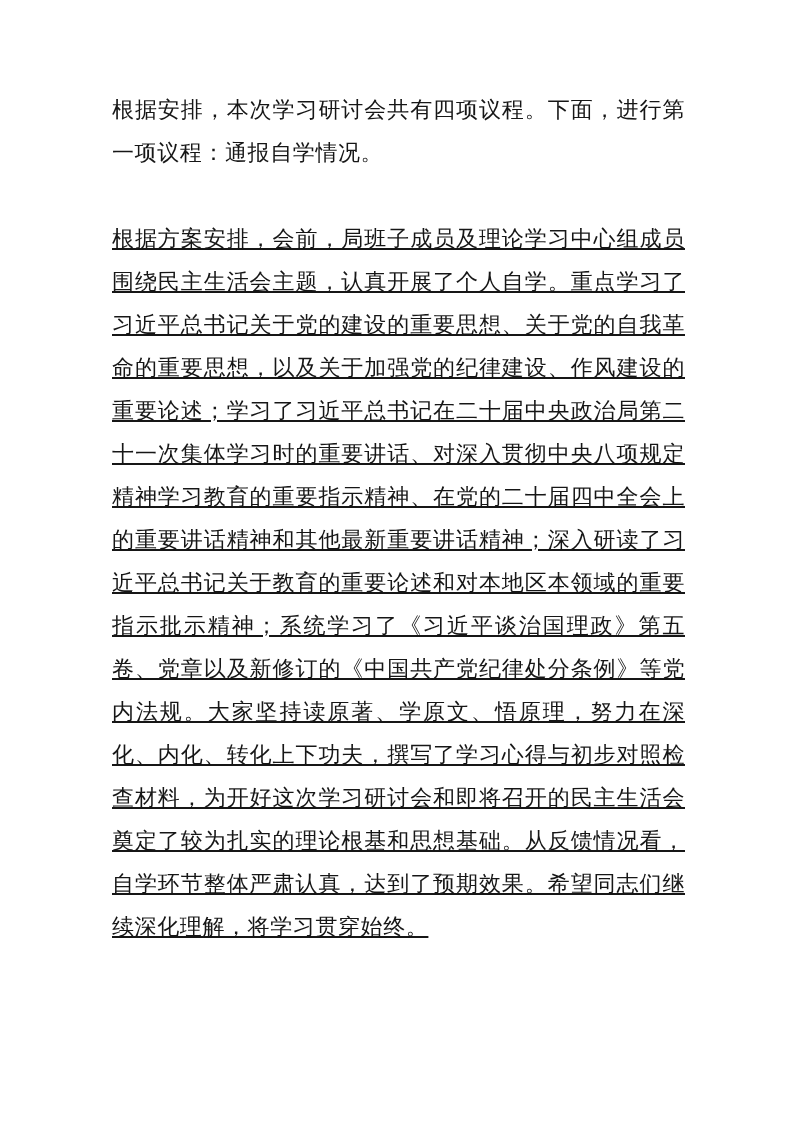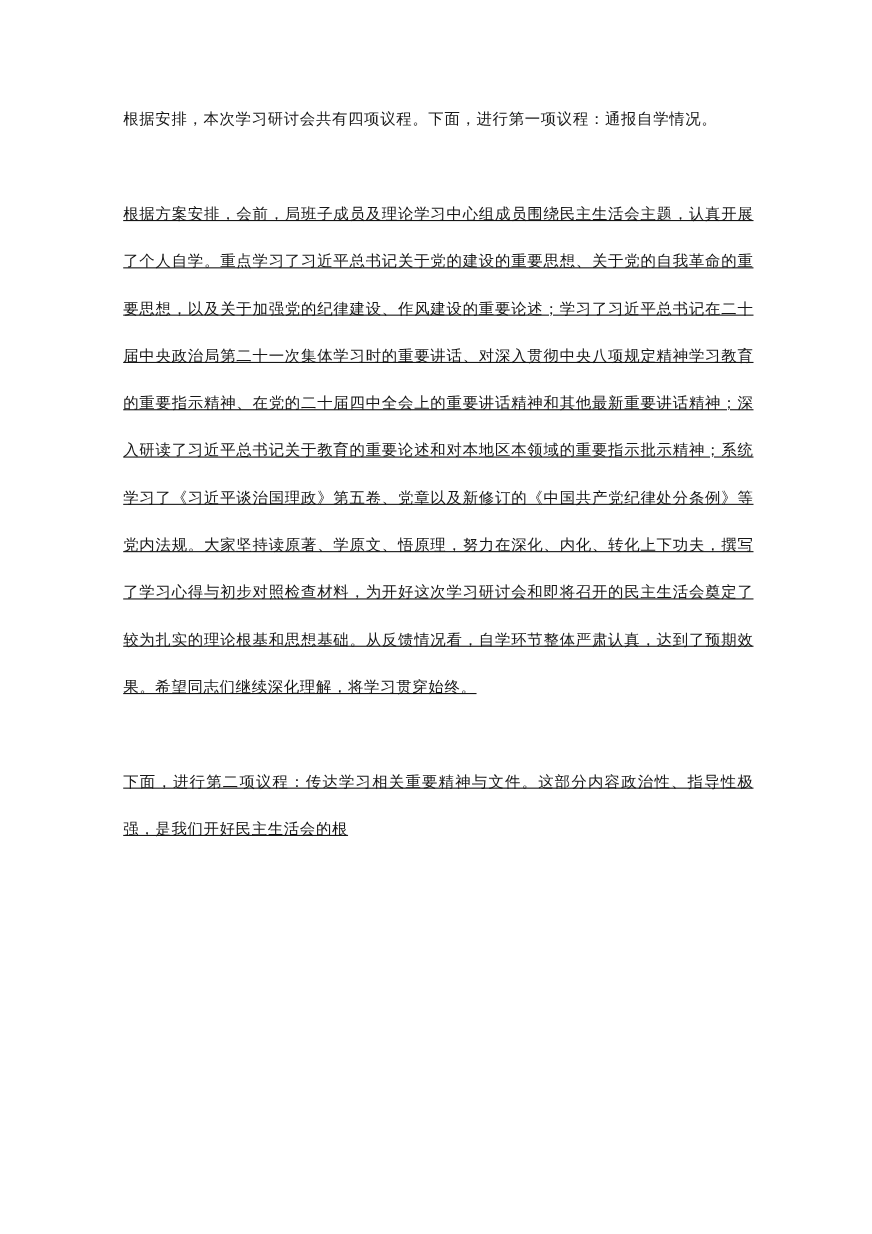--- a/index.html
+++ b/index.html
@@ -19,21 +19,21 @@
     width: 793px;
     height: 1122px;
     background: #ffffff;
     box-sizing: border-box;
     padding: 88px 108px 40px 112px;
   }
   .doc-body {
     display: block;
   }
   .para {
-    font-size: 14px;
+    font-size: 22px;
     line-height: 43px;
     letter-spacing: 0.6px;
     text-align: justify;
     text-justify: inter-ideograph;
     margin: 0;
     text-indent: 0;
     color: #161616;
     font-weight: 400;
   }
   .para + .para {
@@ -44,15 +44,14 @@
     margin-bottom: 0;
   }
 </style>
 </head>
 <body>
 
 <div class="page">
   <div class="doc-body">
     <p class="para">根据安排，本次学习研讨会共有四项议程。下面，进行第一项议程：通报自学情况。</p>
     <p class="para">根据方案安排，会前，局班子成员及理论学习中心组成员围绕民主生活会主题，认真开展了个人自学。重点学习了习近平总书记关于党的建设的重要思想、关于党的自我革命的重要思想，以及关于加强党的纪律建设、作风建设的重要论述；学习了习近平总书记在二十届中央政治局第二十一次集体学习时的重要讲话、对深入贯彻中央八项规定精神学习教育的重要指示精神、在党的二十届四中全会上的重要讲话精神和其他最新重要讲话精神；深入研读了习近平总书记关于教育的重要论述和对本地区本领域的重要指示批示精神；系统学习了《习近平谈治国理政》第五卷、党章以及新修订的《中国共产党纪律处分条例》等党内法规。大家坚持读原著、学原文、悟原理，努力在深化、内化、转化上下功夫，撰写了学习心得与初步对照检查材料，为开好这次学习研讨会和即将召开的民主生活会奠定了较为扎实的理论根基和思想基础。从反馈情况看，自学环节整体严肃认真，达到了预期效果。希望同志们继续深化理解，将学习贯穿始终。</p>
-    <p class="para last">下面，进行第二项议程：传达学习相关重要精神与文件。这部分内容政治性、指导性极强，是我们开好民主生活会的根</p>
   </div>
 </div>
 
 </body></html>

